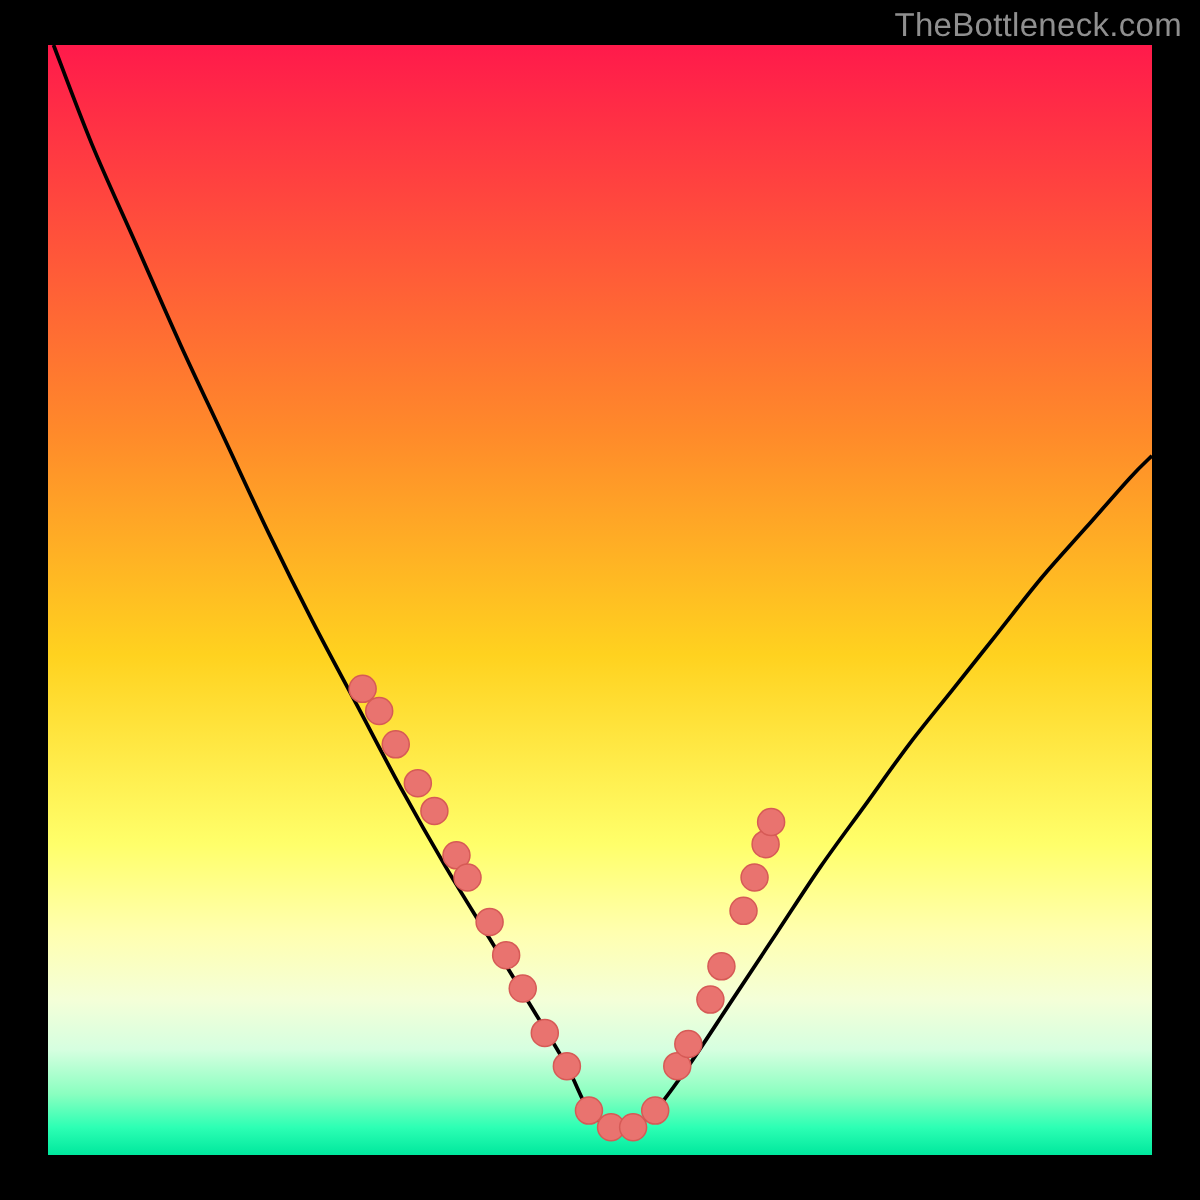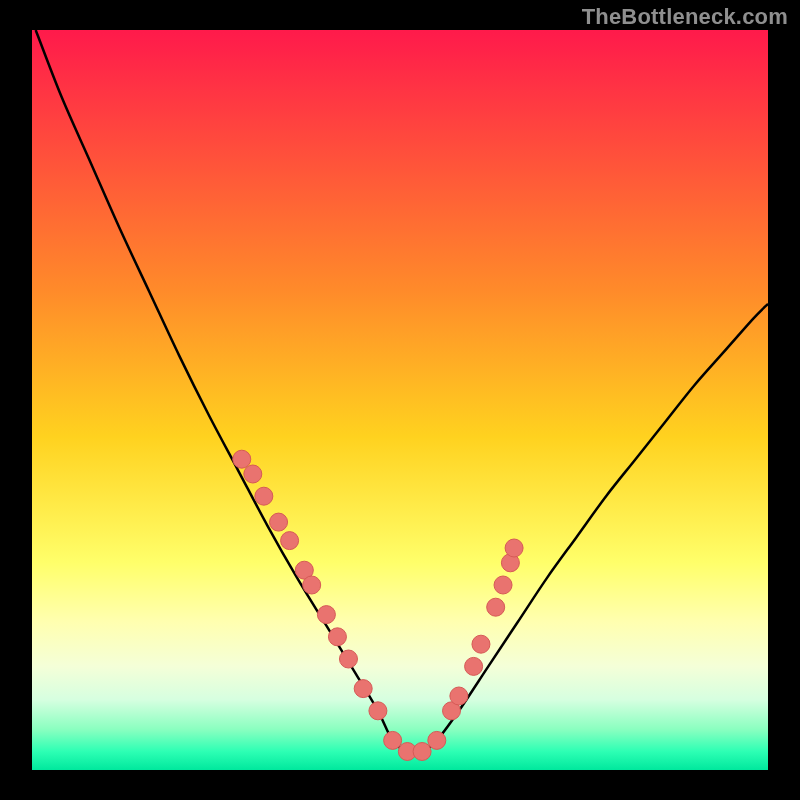--- a/index.html
+++ b/index.html
@@ -18,21 +18,21 @@
     height: 800px;
     background: #000;
   }
   .watermark {
     position: absolute;
     top: 4px;
     right: 12px;
     font-family: Arial, Helvetica, sans-serif;
     font-size: 22px;
     color: #8f8f8f;
-    font-weight: 700;
+    font-weight: 400;
     letter-spacing: 0.2px;
   }
   svg {
     position: absolute;
     left: 0;
     top: 0;
   }
 </style>
 </head>
 <body>

